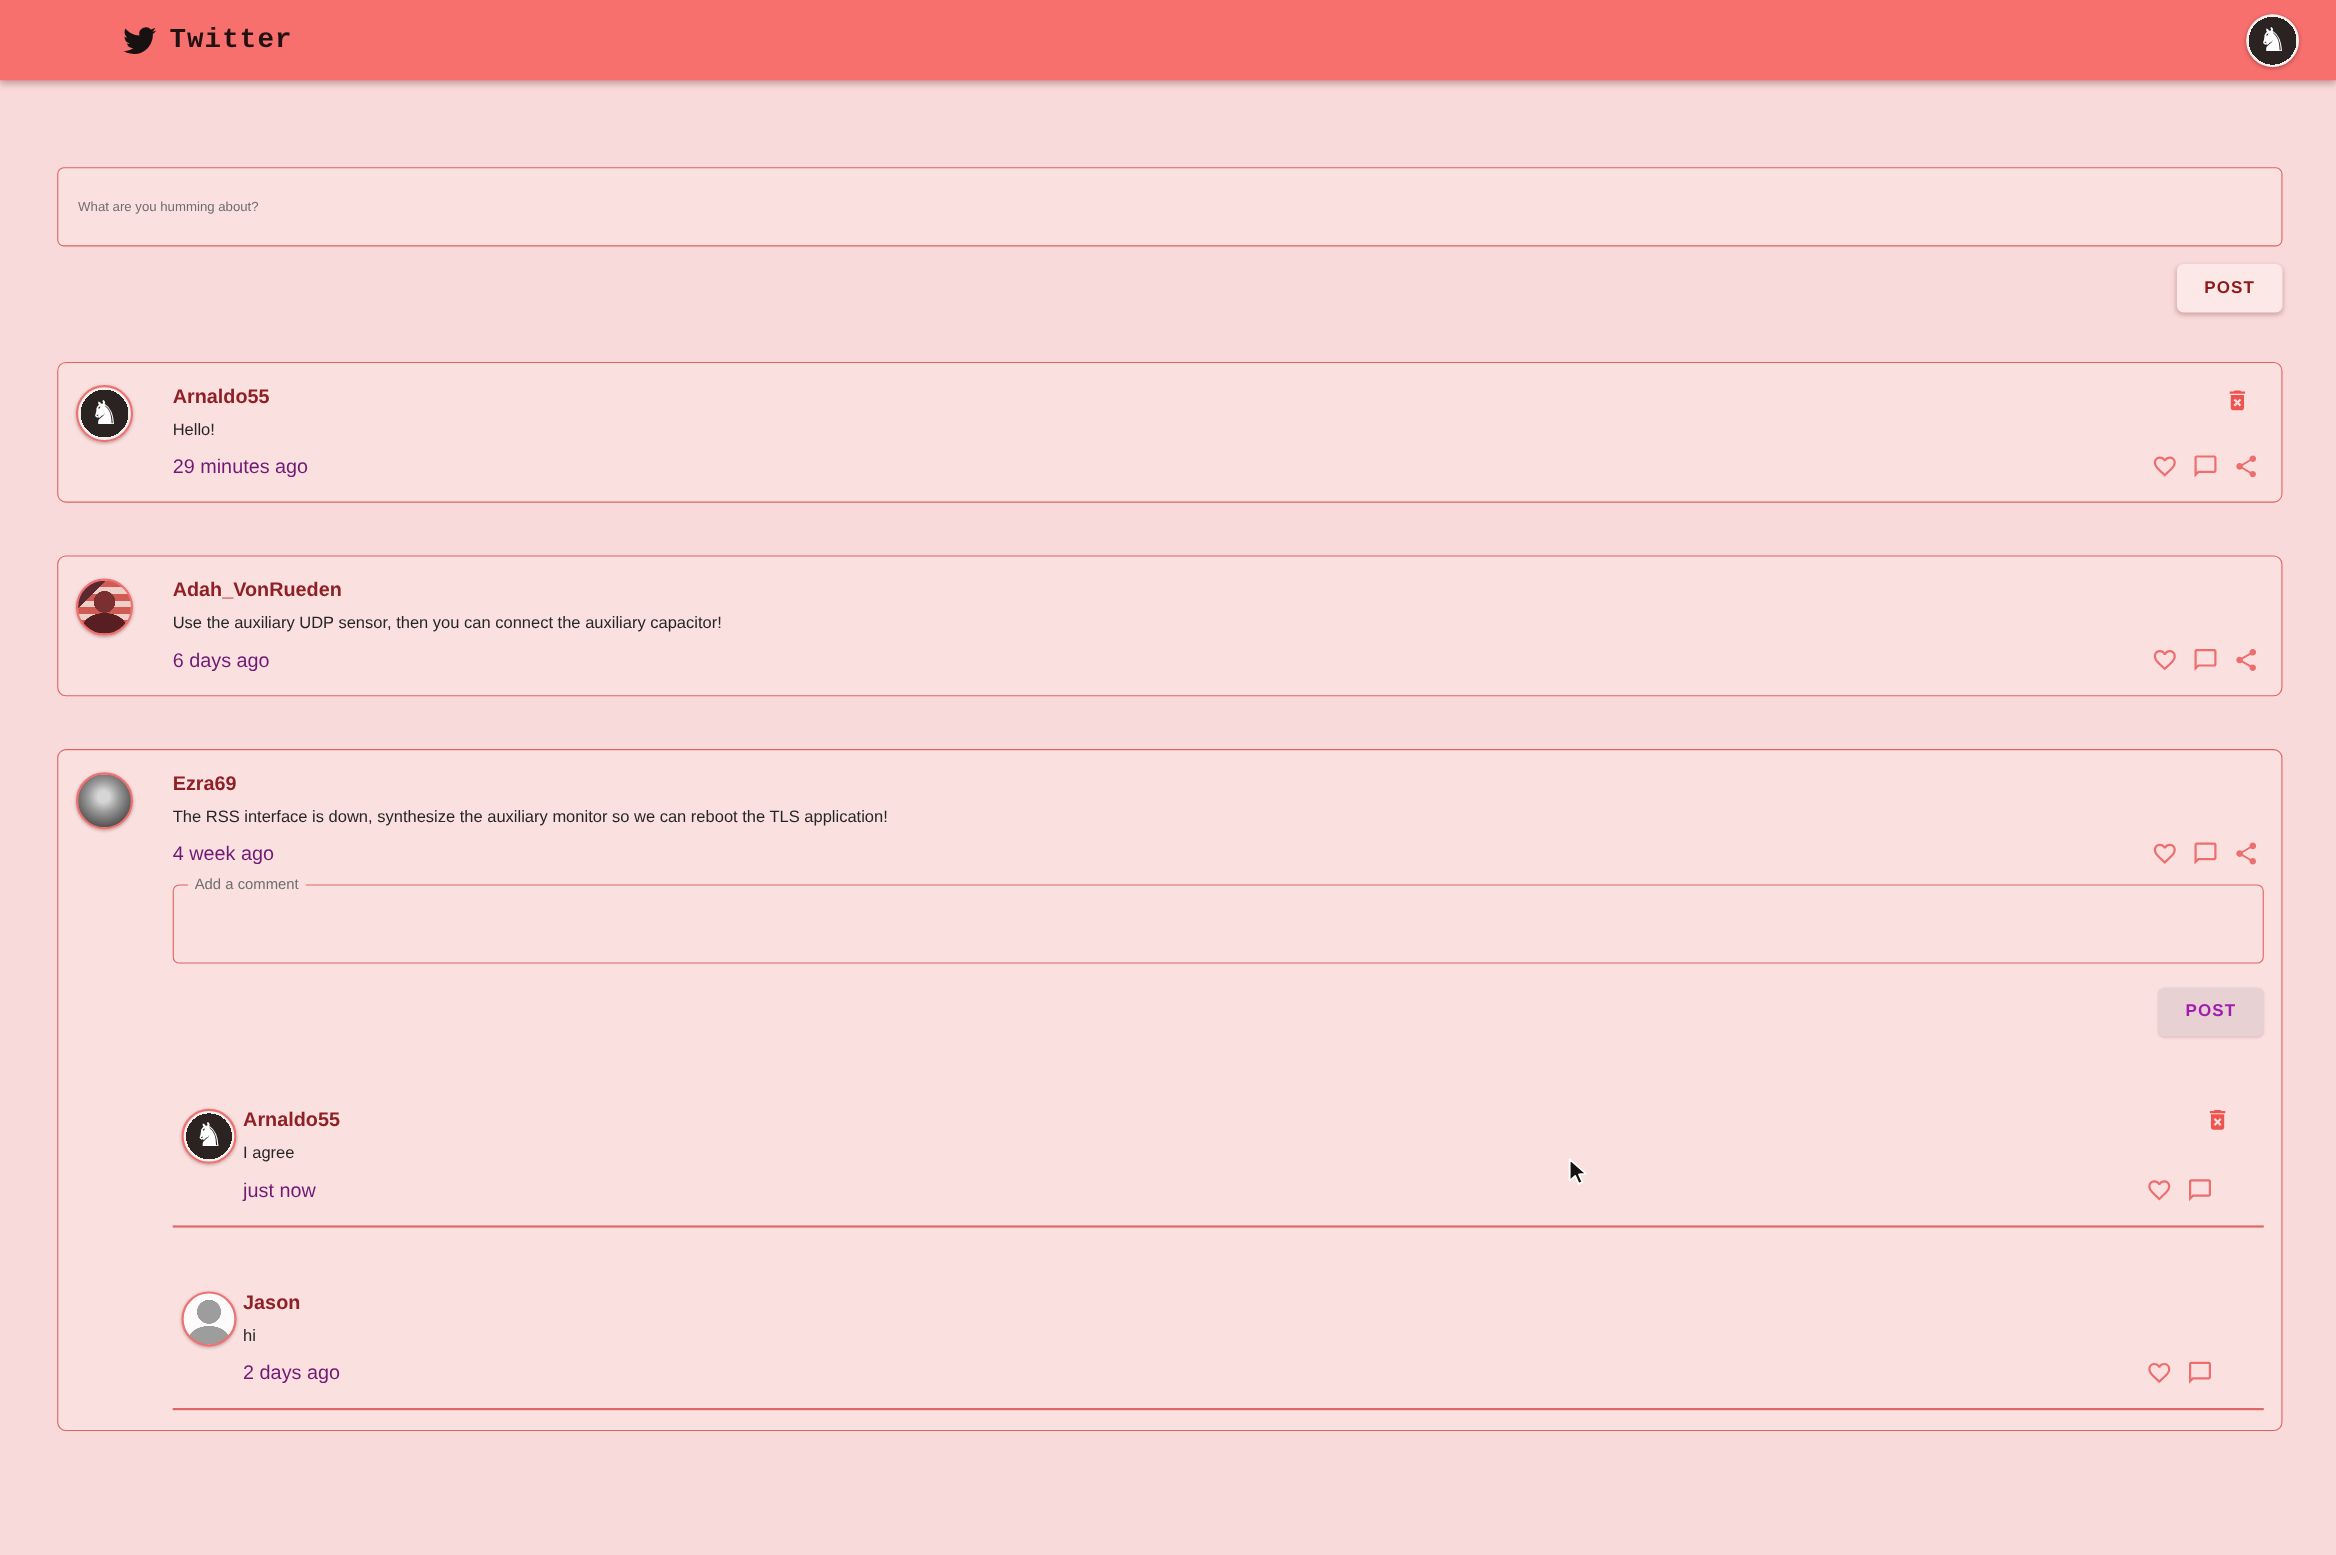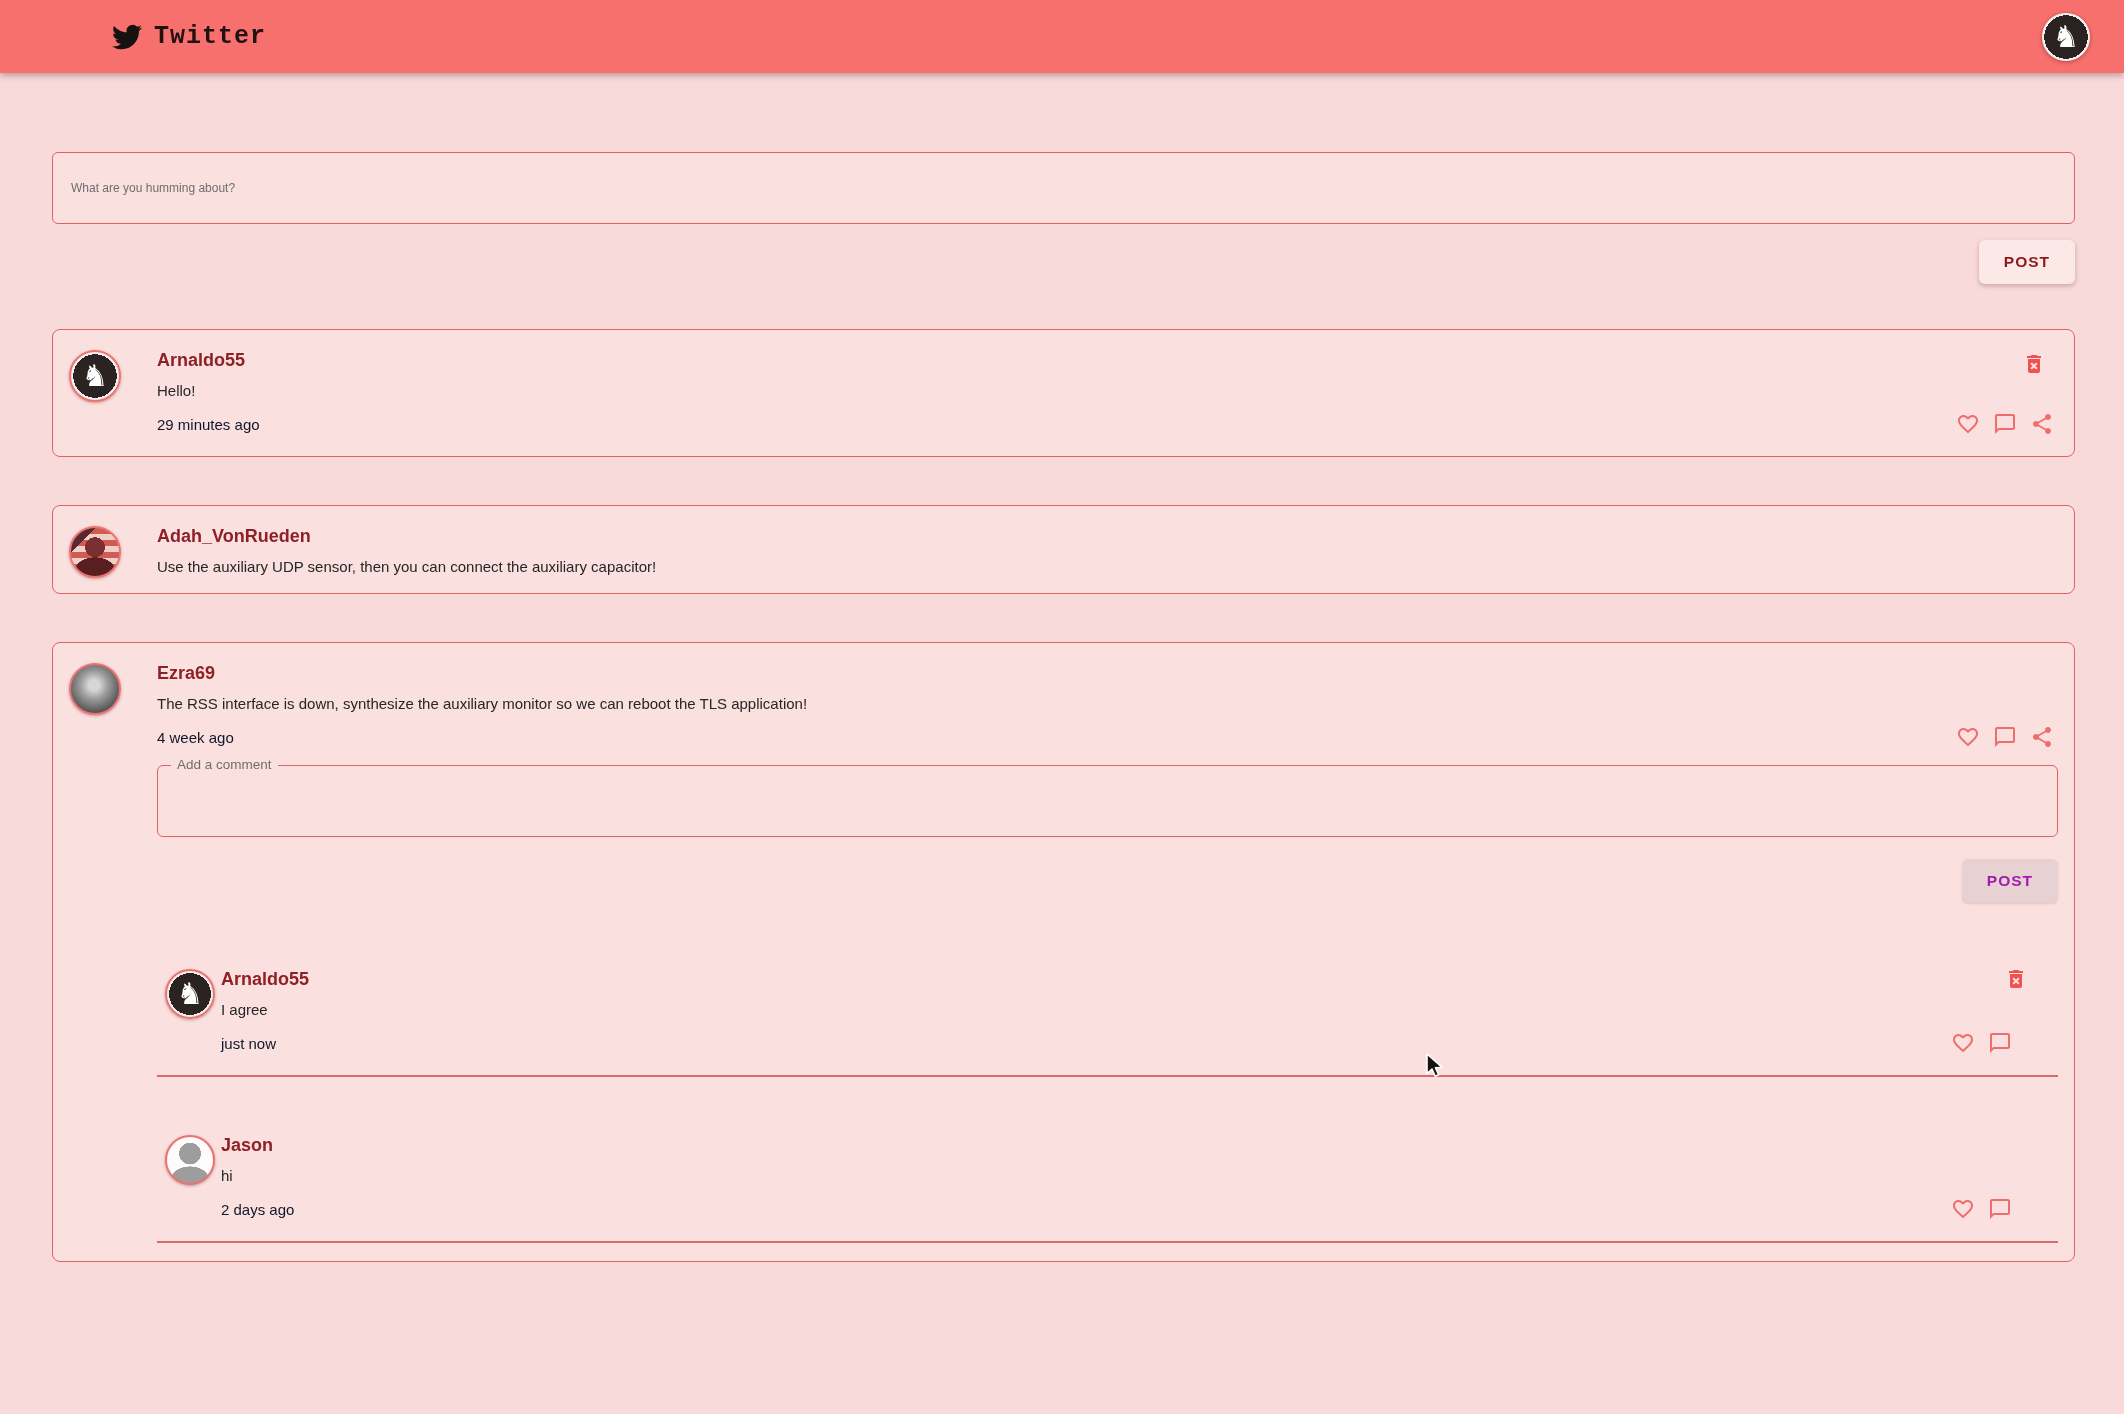--- a/index.html
+++ b/index.html
@@ -109,21 +109,21 @@
     border: 1.5px solid #e06363;
     border-radius: 8px;
     padding: 20px 16px 18px 16px;
     margin-bottom: 48px;
   }
   .tweet-card .tw-avatar { position: absolute; left: 16px; top: 20px; }
   .tweet-main { margin-left: 88px; }
   .username { font-size: 18px; font-weight: bold; color: #8e2026; }
   .tweet-text { margin-top: 11px; font-size: 15px; color: #262626; }
   .tweet-footer { margin-top: 11px; display: flex; justify-content: space-between; align-items: center; min-height: 28px; }
-  .timestamp { font-size: 15px; color: #0f172a; }
+  .timestamp { font-size: 18px; color: #701a75; }
   .action-icons { display: flex; gap: 13px; align-items: center; padding-right: 4px; }
   .icon-btn { background: none; border: none; padding: 0; cursor: pointer; width: 24px; height: 24px; }
   .icon-btn svg { width: 24px; height: 24px; fill: #ee6d6d; display: block; }
   .delete-btn { position: absolute; top: 22px; right: 28px; background: none; border: none; padding: 0; cursor: pointer; }
   .delete-btn svg { width: 24px; height: 24px; fill: #ef5350; display: block; }
 
   
   .comment-field {
     position: relative;
     margin-top: 14px;
@@ -216,20 +216,40 @@
           </span>
         </div>
       </div>
     </div>
 
     <div class="tweet-card">
       <div class="avatar av-flag ring tw-avatar"></div>
       <div class="tweet-main">
         <div class="username">Adah_VonRueden</div>
         <div class="tweet-text">Use the auxiliary UDP sensor, then you can connect the auxiliary capacitor!</div>
+        <div class="tweet-footer">
+          <span class="timestamp">6 days ago</span>
+          <span class="action-icons">
+            <button class="icon-btn">
+              <svg viewBox="0 0 24 24">
+                  <path d="M16.5 3c-1.74 0-3.41.81-4.5 2.09C10.91 3.81 9.24 3 7.5 3 4.42 3 2 5.42 2 8.5c0 3.78 3.4 6.86 8.55 11.54L12 21.35l1.45-1.32C18.6 15.36 22 12.28 22 8.5 22 5.42 19.58 3 16.5 3zm-4.4 15.55l-.1.1-.1-.1C7.14 14.24 4 11.39 4 8.5 4 6.5 5.5 5 7.5 5c1.54 0 3.04.99 3.57 2.36h1.87C13.46 5.99 14.96 5 16.5 5c2 0 3.5 1.5 3.5 3.5 0 2.89-3.14 5.74-7.9 10.05z"></path>
+                </svg>
+            </button>
+            <button class="icon-btn">
+              <svg viewBox="0 0 24 24">
+                  <path d="M20 2H4c-1.1 0-2 .9-2 2v18l4-4h14c1.1 0 2-.9 2-2V4c0-1.1-.9-2-2-2zm0 14H5.17L4 17.17V4h16v12z"></path>
+                </svg>
+            </button>
+            <button class="icon-btn">
+              <svg viewBox="0 0 24 24">
+                  <path d="M18 16.08c-.76 0-1.44.3-1.96.77L8.91 12.7c.05-.23.09-.46.09-.7s-.04-.47-.09-.7l7.05-4.11c.54.5 1.25.81 2.04.81 1.66 0 3-1.34 3-3s-1.34-3-3-3-3 1.34-3 3c0 .24.04.47.09.7L8.04 9.81C7.5 9.31 6.79 9 6 9c-1.66 0-3 1.34-3 3s1.34 3 3 3c.79 0 1.5-.31 2.04-.81l7.12 4.16c-.05.21-.08.43-.08.65 0 1.61 1.31 2.92 2.92 2.92 1.61 0 2.92-1.31 2.92-2.92s-1.31-2.92-2.92-2.92z"></path>
+                </svg>
+            </button>
+          </span>
+        </div>
       </div>
     </div>
 
     <div class="tweet-card">
       <div class="avatar av-gray ring tw-avatar"></div>
       <div class="tweet-main">
         <div class="username">Ezra69</div>
         <div class="tweet-text">The RSS interface is down, synthesize the auxiliary monitor so we can reboot the TLS application!</div>
         <div class="tweet-footer">
           <span class="timestamp">4 week ago</span>

